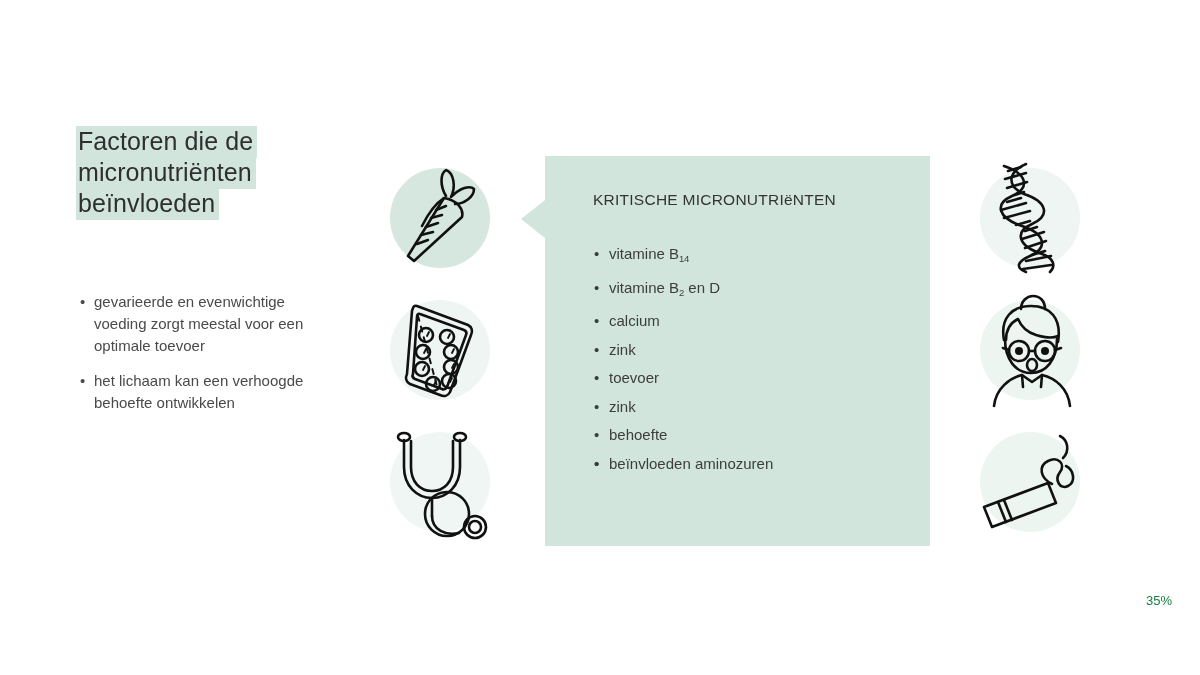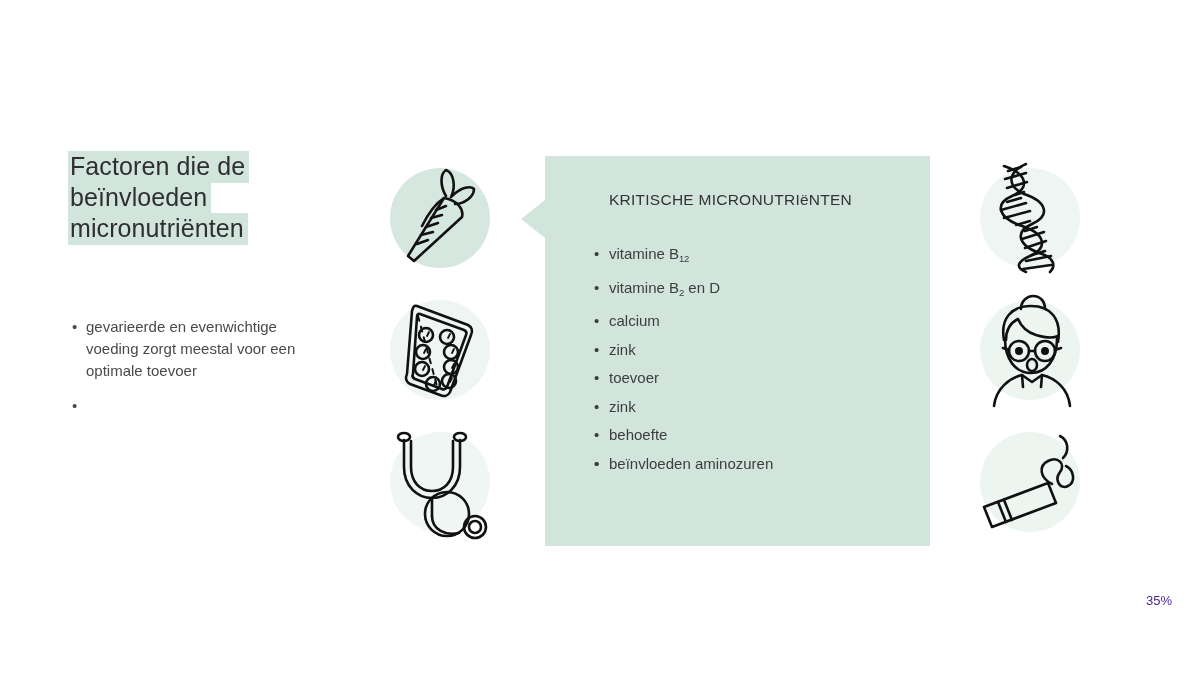--- a/index.html
+++ b/index.html
@@ -12,24 +12,23 @@
     height: 675px;
     position: relative;
     overflow: hidden;
     font-family: "Liberation Sans", sans-serif;
     color: #3b3b3b;
   }
 
   
   #left-column {
     position: absolute;
-    left: 68px;
+    left: 76px;
     top: 126px;
     width: 240px;
-    margin-top: 25px;
   }
   #slide-title {
     font-size: 25px;
     line-height: 31px;
     font-weight: 400;
     color: #2f2f2f;
     letter-spacing: 0.1px;
     margin: 0;
   }
   #slide-title .tline {
@@ -90,21 +89,21 @@
   #panel-heading {
     position: absolute;
     left: 48px;
     top: 33px;
     width: 310px;
     font-size: 15.5px;
     line-height: 21px;
     letter-spacing: 0.25px;
     color: #333333;
   }
-  #panel-heading .hline { display: block; margin-left: 16px; }
+  #panel-heading .hline { display: block; }
 
   #panel-bullets {
     position: absolute;
     left: 48px;
     top: 88px;
     width: 320px;
     margin: 0;
     padding: 0;
     list-style: none;
   }
@@ -163,56 +162,57 @@
   #icon-dna .icon-circle         { background: #eef5f2; }
   #icon-elderly .icon-circle     { background: #edf5f1; }
   #icon-cigarette .icon-circle   { background: #edf5f1; }
 
   
   #progress-indicator {
     position: absolute;
     right: 28px;
     top: 593px;
     font-size: 13px;
-    color: #4c1d95;
+    color: #15803d;
   }
 </style>
 </head>
 <body>
 
 <div id="left-column">
 
   <h1 id="slide-title">
     <span class="tline"><span>Factoren die de</span></span>
+    <span class="tline"><span>micronutriënten</span></span>
     <span class="tline"><span>beïnvloeden</span></span>
-    <span class="tline"><span>micronutriënten</span></span>
   </h1>
 
   <ul id="left-bullets">
     <li>
       <span class="dot">•</span>
       <span>gevarieerde en evenwichtige voeding zorgt meestal voor een optimale toevoer</span>
     </li>
     <li>
       <span class="dot">•</span>
+      <span>het lichaam kan een verhoogde behoefte ontwikkelen</span>
     </li>
   </ul>
 </div>
 
 <div id="info-panel">
   <div id="panel-pointer"></div>
 
   <div id="panel-heading">
     <span class="hline">KRITISCHE MICRONUTRIëNTEN</span>
   </div>
 
   <ul id="panel-bullets">
     <li>
       <span class="dot">•</span>
-      <span>vitamine B</span><sub>12</sub>
+      <span>vitamine B</span><sub>14</sub>
     </li>
     <li>
       <span class="dot">•</span>
       <span>vitamine B</span><sub>2</sub><span> en D</span>
     </li>
     <li>
       <span class="dot">•</span>
       <span>calcium</span>
     </li>
     <li>

